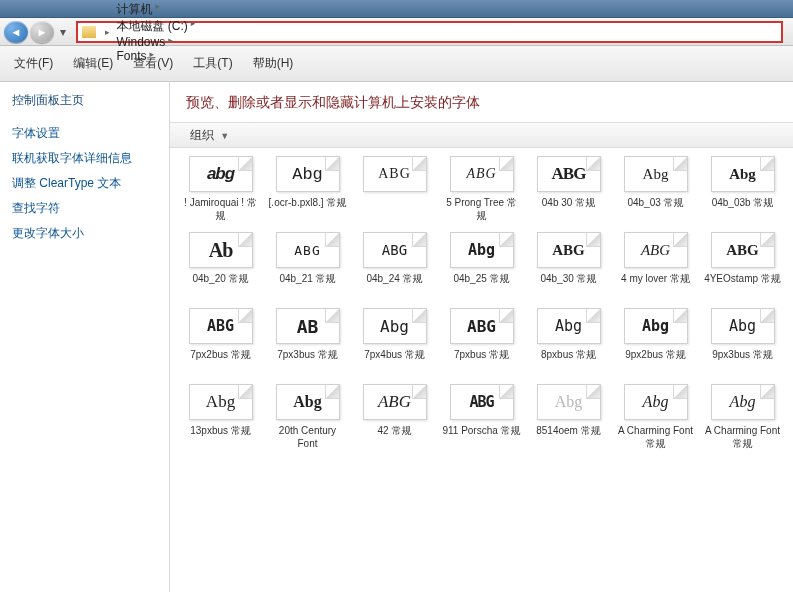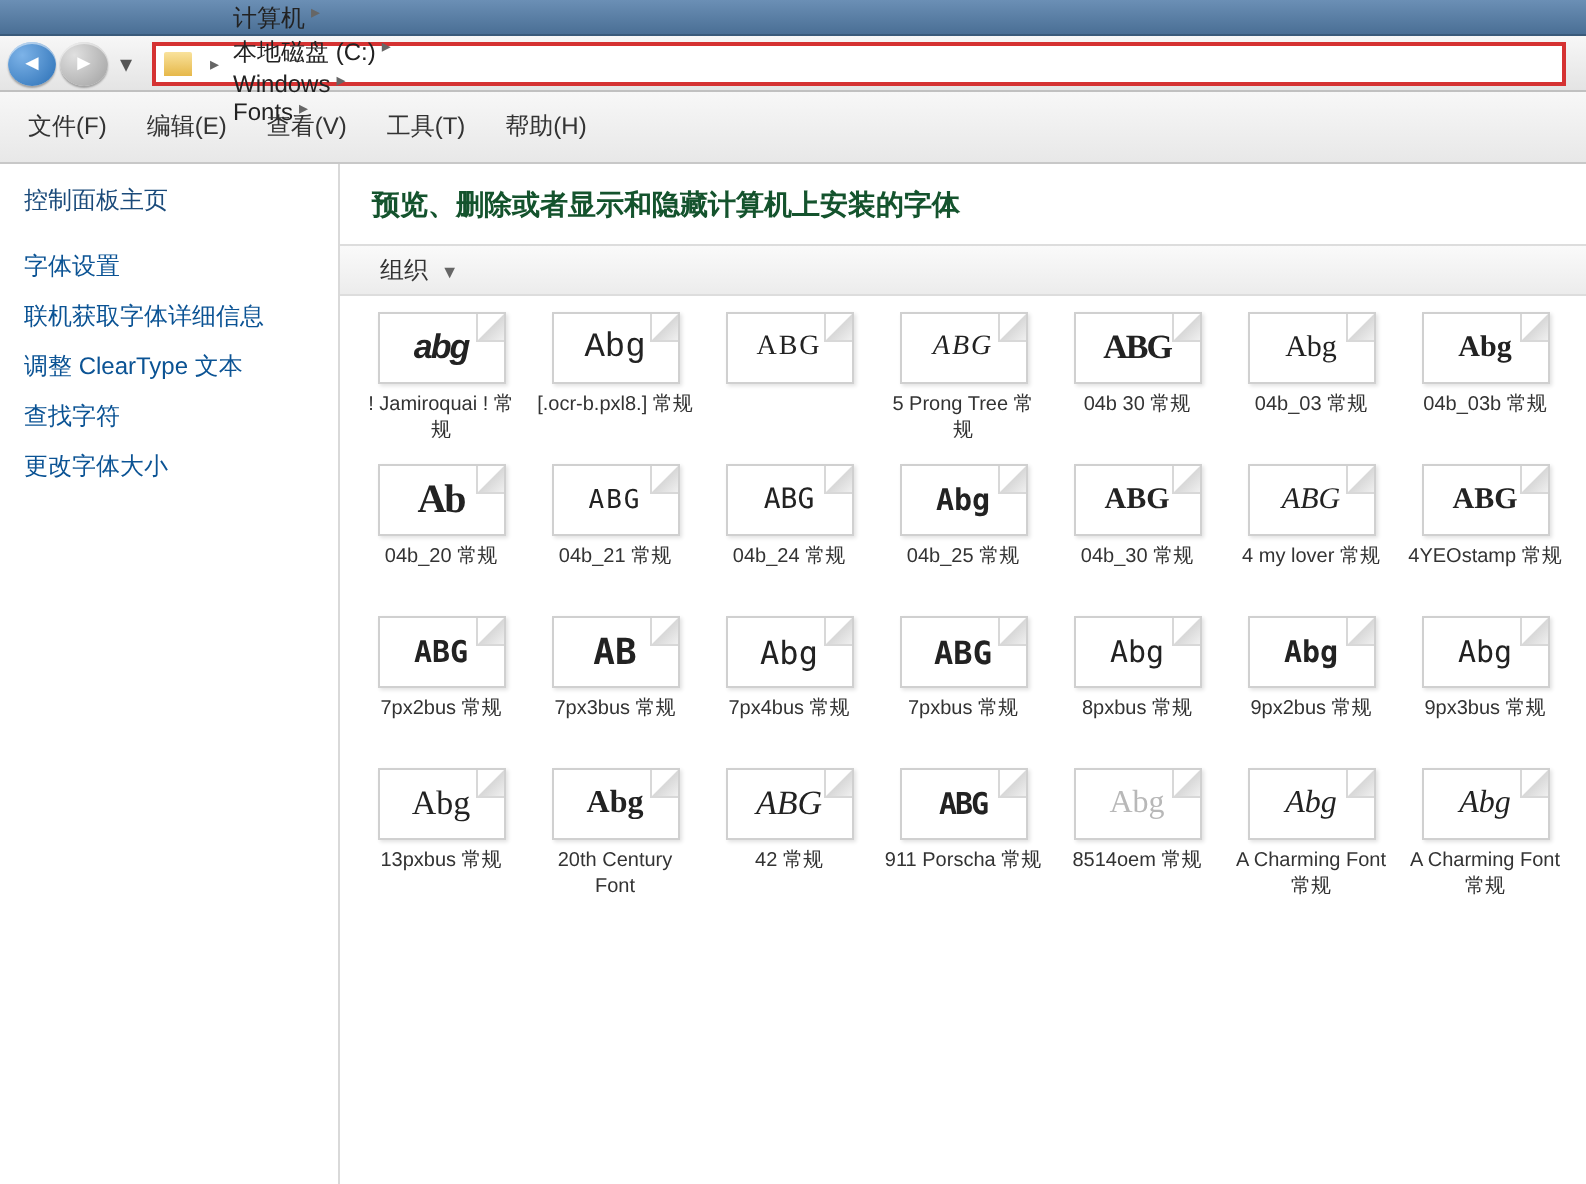--- a/index.html
+++ b/index.html
@@ -108,24 +108,23 @@
   cursor: pointer;
   font-size: 12px;
 }
 .main {
   flex: 1;
   background: #fff;
   display: flex;
   flex-direction: column;
 }
 .main-header {
-  color: #14532d;
+  color: #7f1d1d;
   font-size: 14px;
   padding: 12px 16px 10px;
-  font-weight: bold;
 }
 .toolbar2 {
   height: 26px;
   background: linear-gradient(#fafafa, #ececec);
   border-top: 1px solid #ddd;
   border-bottom: 1px solid #ddd;
   display: flex;
   align-items: center;
   padding: 0 10px;
 }

